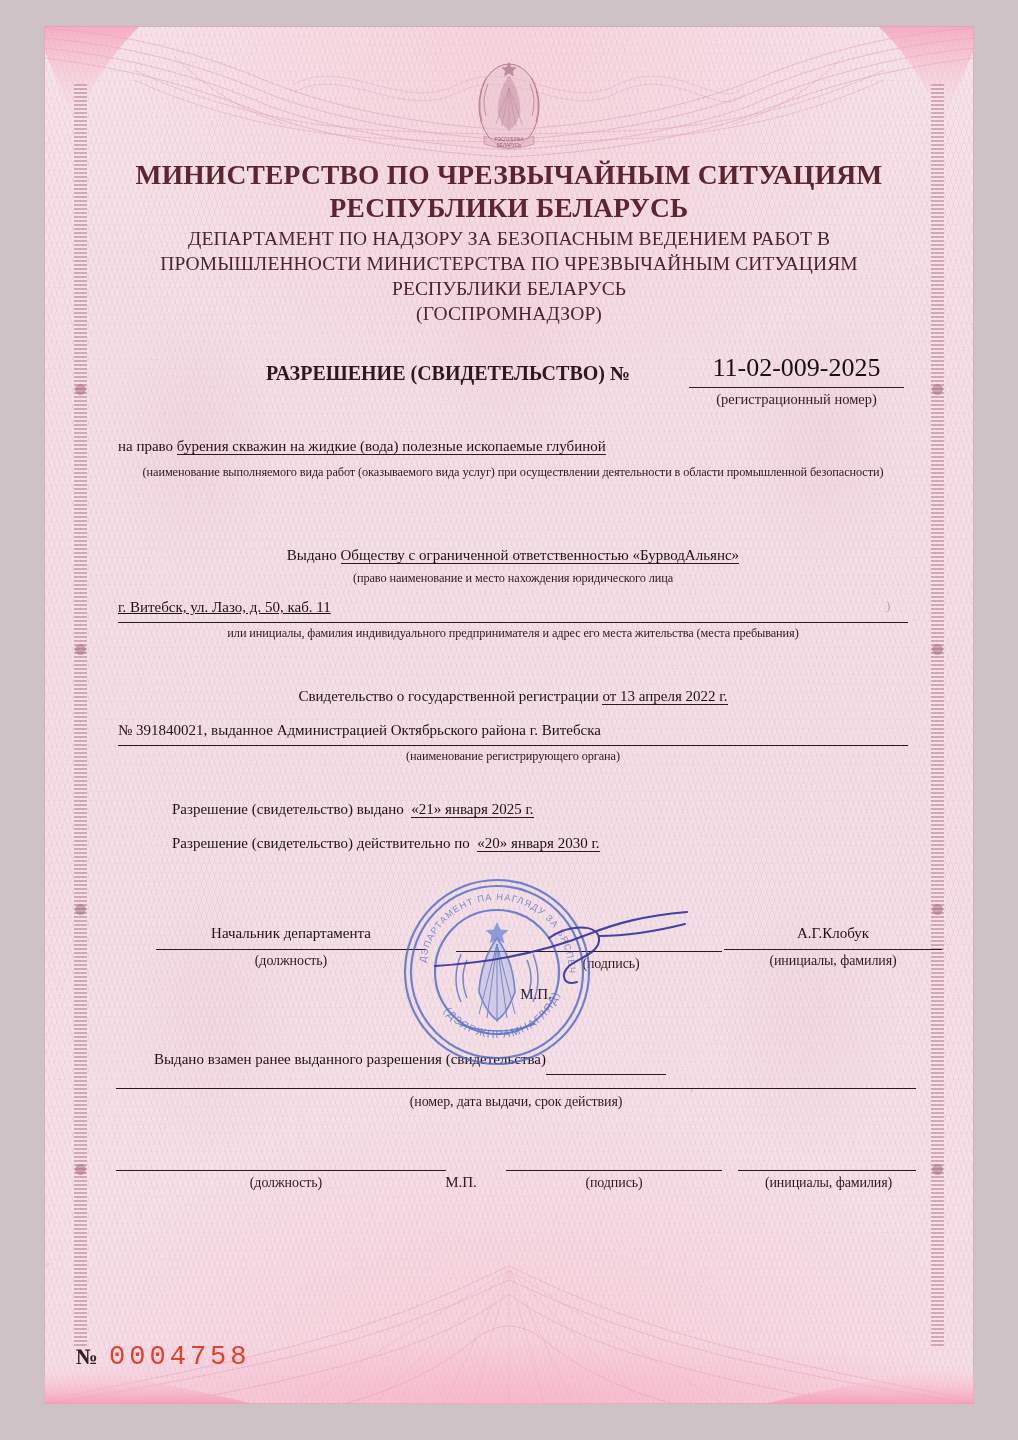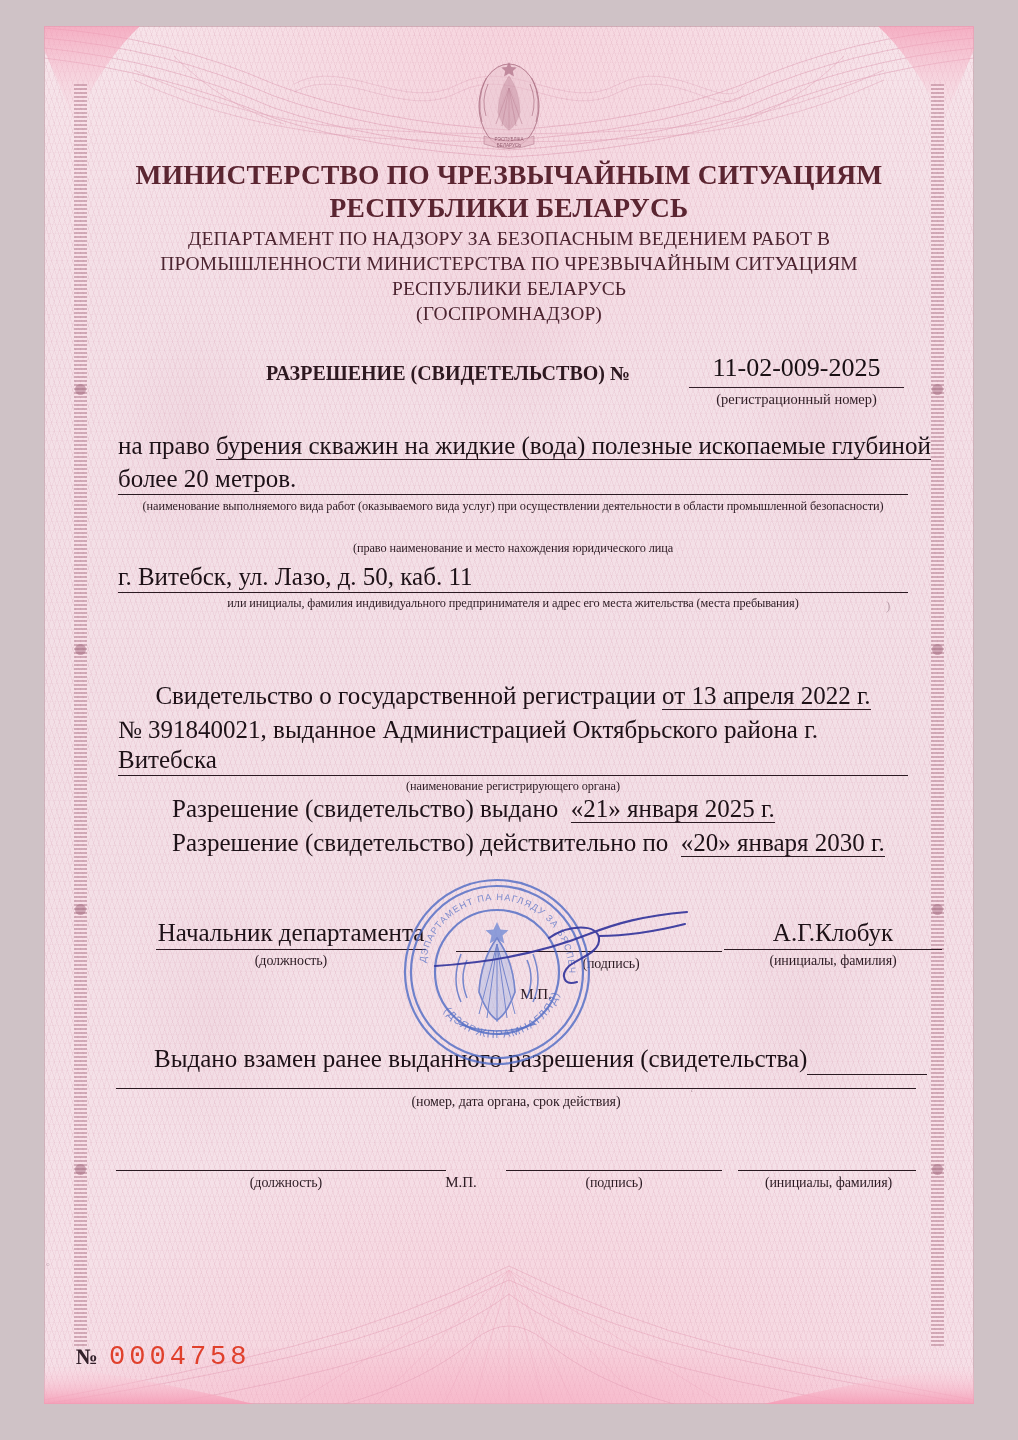--- a/index.html
+++ b/index.html
@@ -175,21 +175,21 @@
     top: 38px;
     width: 255px;
     text-align: center;
     font-size: 14.5px;
     color: #2e1c24;
   }
 
   .line-block { position: absolute; }
 
   .flow {
-    font-size: 25px;
+    font-size: 15px;
     color: #1d1117;
     line-height: 30px;
   }
 
   .ul { border-bottom: 1.5px solid #2b1a22; }
 
   .cap {
     font-size: 12.3px;
     color: #2b1a22;
     text-align: center;
@@ -383,30 +383,31 @@
         <div class="permit-label">РАЗРЕШЕНИЕ (СВИДЕТЕЛЬСТВО) №</div>
         <div class="regnum">11-02-009-2025</div>
         <div class="regnum-cap">(регистрационный номер)</div>
       </div>
 
       <div class="line-block" style="left:74px; top:405px; width:790px;">
         <div class="flow" style="white-space:nowrap;">
           <span>на право</span>
           <span class="ul">бурения скважин на жидкие (вода) полезные ископаемые глубиной</span>
         </div>
-        <div class="flow" style="margin-top:3px;">
-          <span class="ul" style="display:inline-block; width:100%;">более 20 метров.</span>
-        </div>
         <div class="cap" style="margin-top:4px;">(наименование выполняемого вида работ (оказываемого вида услуг) при осуществлении деятельности в области промышленной безопасности)</div>
       </div>
 
       <div class="line-block" style="left:74px; top:514px; width:790px;">
+        <div class="flow" style="text-align:center; white-space:nowrap;">
+          <span>Выдано</span>
+          <span class="ul">Обществу с ограниченной ответственностью «БурводАльянс»</span>
+        </div>
         <div class="cap" style="margin-top:1px;">(право наименование и место нахождения юридического лица</div>
         <div class="flow" style="margin-top:6px;">
-          <span class="ul" style="display:inline-block; width:100%;">г. Витебск, ул. Лазо, д. 50, каб. 11</span>
+          <span class="ul" style="display:inline-block; width:100%;text-decoration:underline;">г. Витебск, ул. Лазо, д. 50, каб. 11</span>
         </div>
         <div class="cap" style="margin-top:3px;">или инициалы, фамилия индивидуального предпринимателя и адрес его места жительства (места пребывания)</div>
       </div>
 
       <div class="line-block" style="left:74px; top:655px; width:790px;">
         <div class="flow" style="text-align:center; white-space:nowrap;">
           <span>Свидетельство о государственной регистрации</span>
           <span class="ul">от 13 апреля 2022 г.</span>
         </div>
         <div class="flow" style="margin-top:4px;">
@@ -440,21 +441,21 @@
           <div class="flow ul" style="text-align:center; padding-bottom:1px;">А.Г.Клобук</div>
           <div class="cap" style="margin-top:3px; font-size:14px;">(инициалы, фамилия)</div>
         </div>
       </div>
 
       <div class="line-block" style="left:72px; top:1018px; width:800px;">
         <div class="flow" style="margin-left:38px; white-space:nowrap;">
           <span>Выдано взамен ранее выданного разрешения (свидетельства)</span><span class="ul" style="display:inline-block; width:120px;">&nbsp;</span>
         </div>
         <div class="rule" style="left:0; top:44px; width:800px;"></div>
-        <div class="cap" style="position:absolute; left:250px; top:50px; width:300px; font-size:14px;">(номер,  дата органа, срок действия)</div>
+        <div class="cap" style="position:absolute; left:250px; top:50px; width:300px; font-size:14px;">(номер,  дата выдачи, срок действия)</div>
 
         <div class="rule" style="left:0;   top:126px; width:330px;"></div>
         <div class="rule" style="left:390px; top:126px; width:216px;"></div>
         <div class="rule" style="left:622px; top:126px; width:178px;"></div>
 
         <div class="cap" style="position:absolute; left:95px;  top:131px; width:150px; font-size:14px;">(должность)</div>
         <div class="cap" style="position:absolute; left:310px; top:130px; width:70px; font-size:15px;">М.П.</div>
         <div class="cap" style="position:absolute; left:438px; top:131px; width:120px; font-size:14px;">(подпись)</div>
         <div class="cap" style="position:absolute; left:620px; top:131px; width:185px; font-size:14px;">(инициалы, фамилия)</div>
       </div>

